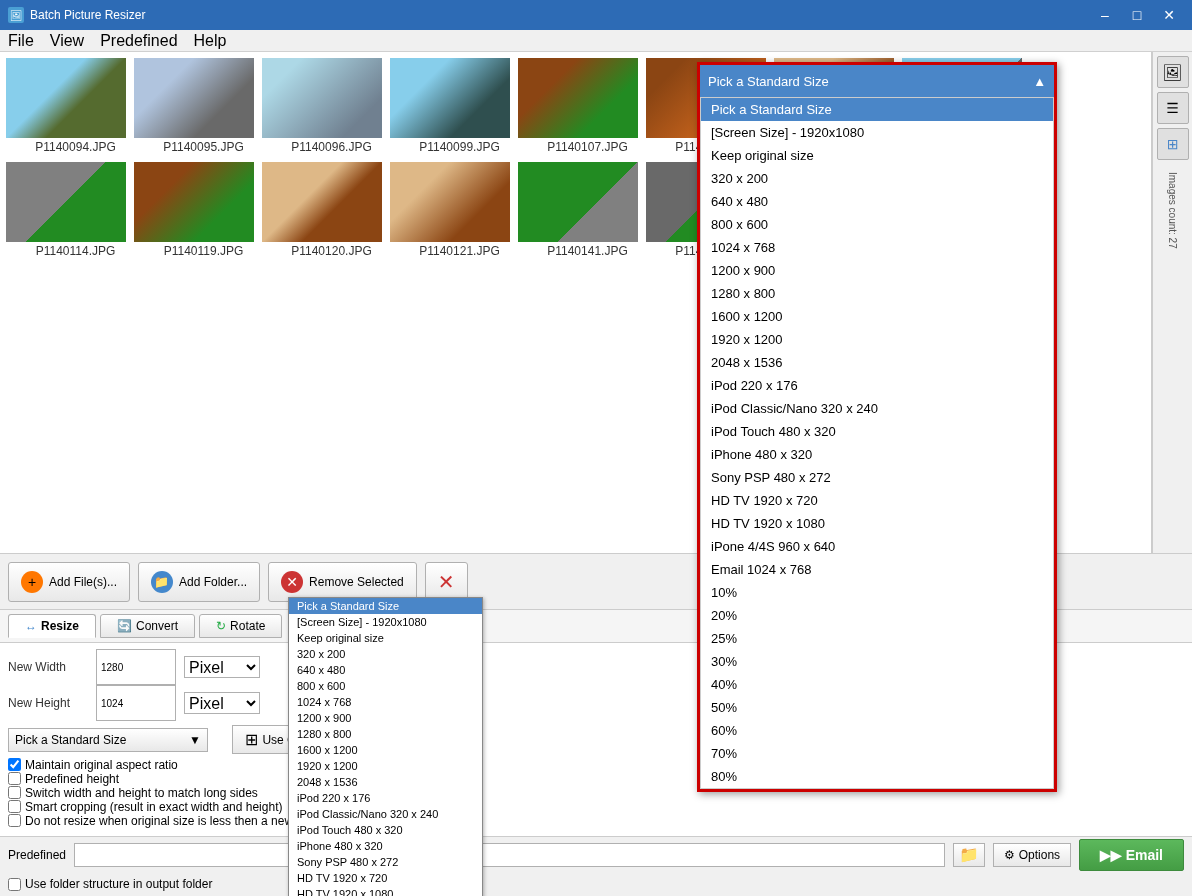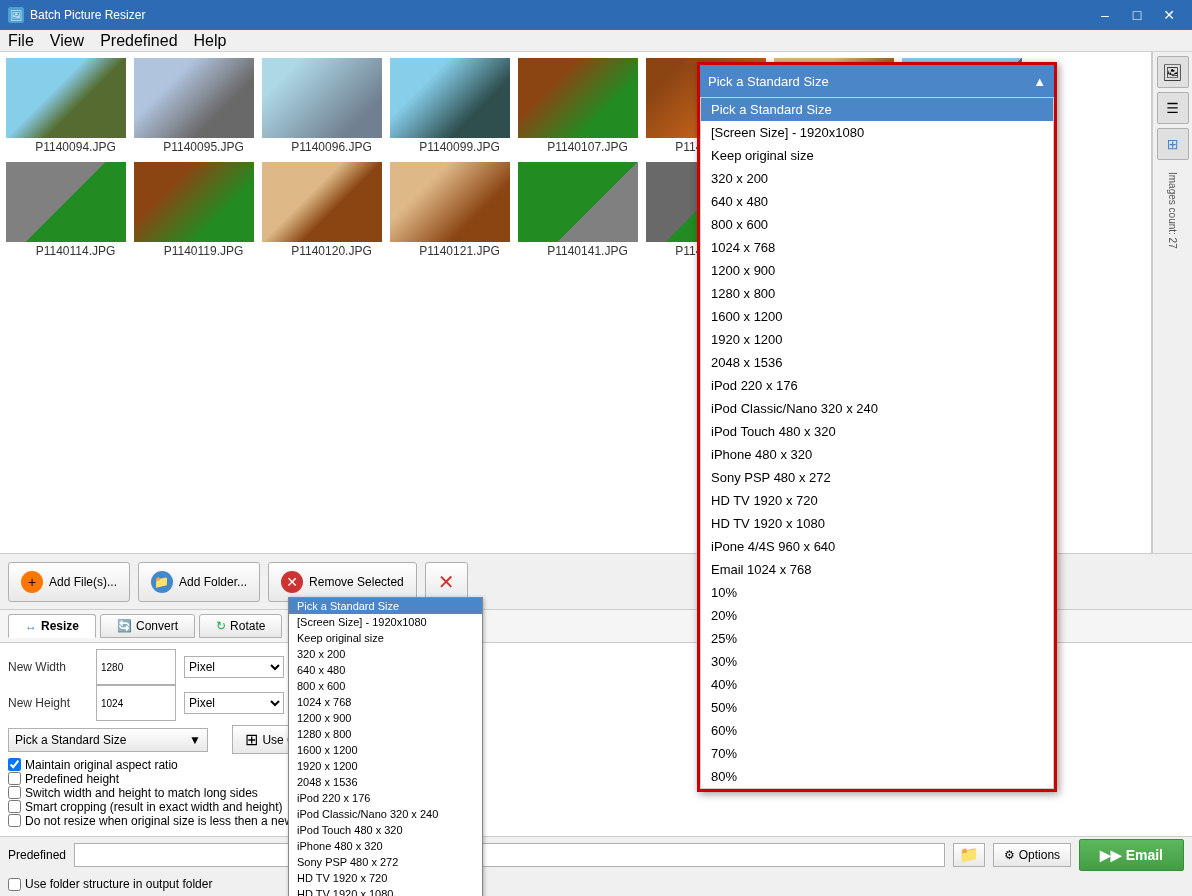--- a/index.html
+++ b/index.html
@@ -56,21 +56,21 @@
     
     .bottom-section { display: flex; background: white; flex-direction: column; flex-shrink: 0; }
     
     
     .resize-tabs { display: flex; padding: 4px 8px; gap: 4px; border-bottom: 1px solid #ccc; background: #f5f5f5; }
     .resize-tab { padding: 4px 16px; border: 1px solid #b0b0b0; background: linear-gradient(to bottom, #fff, #e8e8e8); border-radius: 3px 3px 0 0; cursor: pointer; font-size: 12px; display: flex; align-items: center; gap: 4px; }
     .resize-tab.active { background: white; border-bottom-color: white; font-weight: bold; }
     .form-row { display: flex; align-items: center; gap: 8px; }
     .form-label { width: 80px; font-size: 12px; color: #333; }
     .form-input { width: 80px; height: 36px; border: 1px solid #b0b0b0; padding: 0 4px; font-size: 10px; }
-    .form-select { width: 100px; height: 22px; border: 1px solid #b0b0b0; font-size: 12px; background: white; }
+    .form-select { width: 76px; height: 22px; border: 1px solid #b0b0b0; font-size: 16px; background: white; }
     .checkbox-row { display: flex; gap: 4px; font-size: 12px; }
     .form-checkbox { width: 13px; height: 13px; }
     
     
     .canvas-btn { padding: 4px 12px; border: 1px solid #b0b0b0; background: linear-gradient(to bottom, #fff, #e8e8e8); cursor: pointer; font-size: 12px; display: flex; align-items: center; gap: 4px; }
     
     
     .dest-bar { height: 36px; display: flex; align-items: center; padding: 0 8px; gap: 8px; border-top: 1px solid #ccc; background: #f0f0f0; }
     .dest-input { flex: 1; height: 24px; border: 1px solid #b0b0b0; padding: 0 4px; font-size: 12px; background: white; }
     .dest-browse { width: 32px; height: 24px; border: 1px solid #b0b0b0; background: linear-gradient(to bottom, #fff, #e8e8e8); display: flex; align-items: center; justify-content: center; cursor: pointer; }

